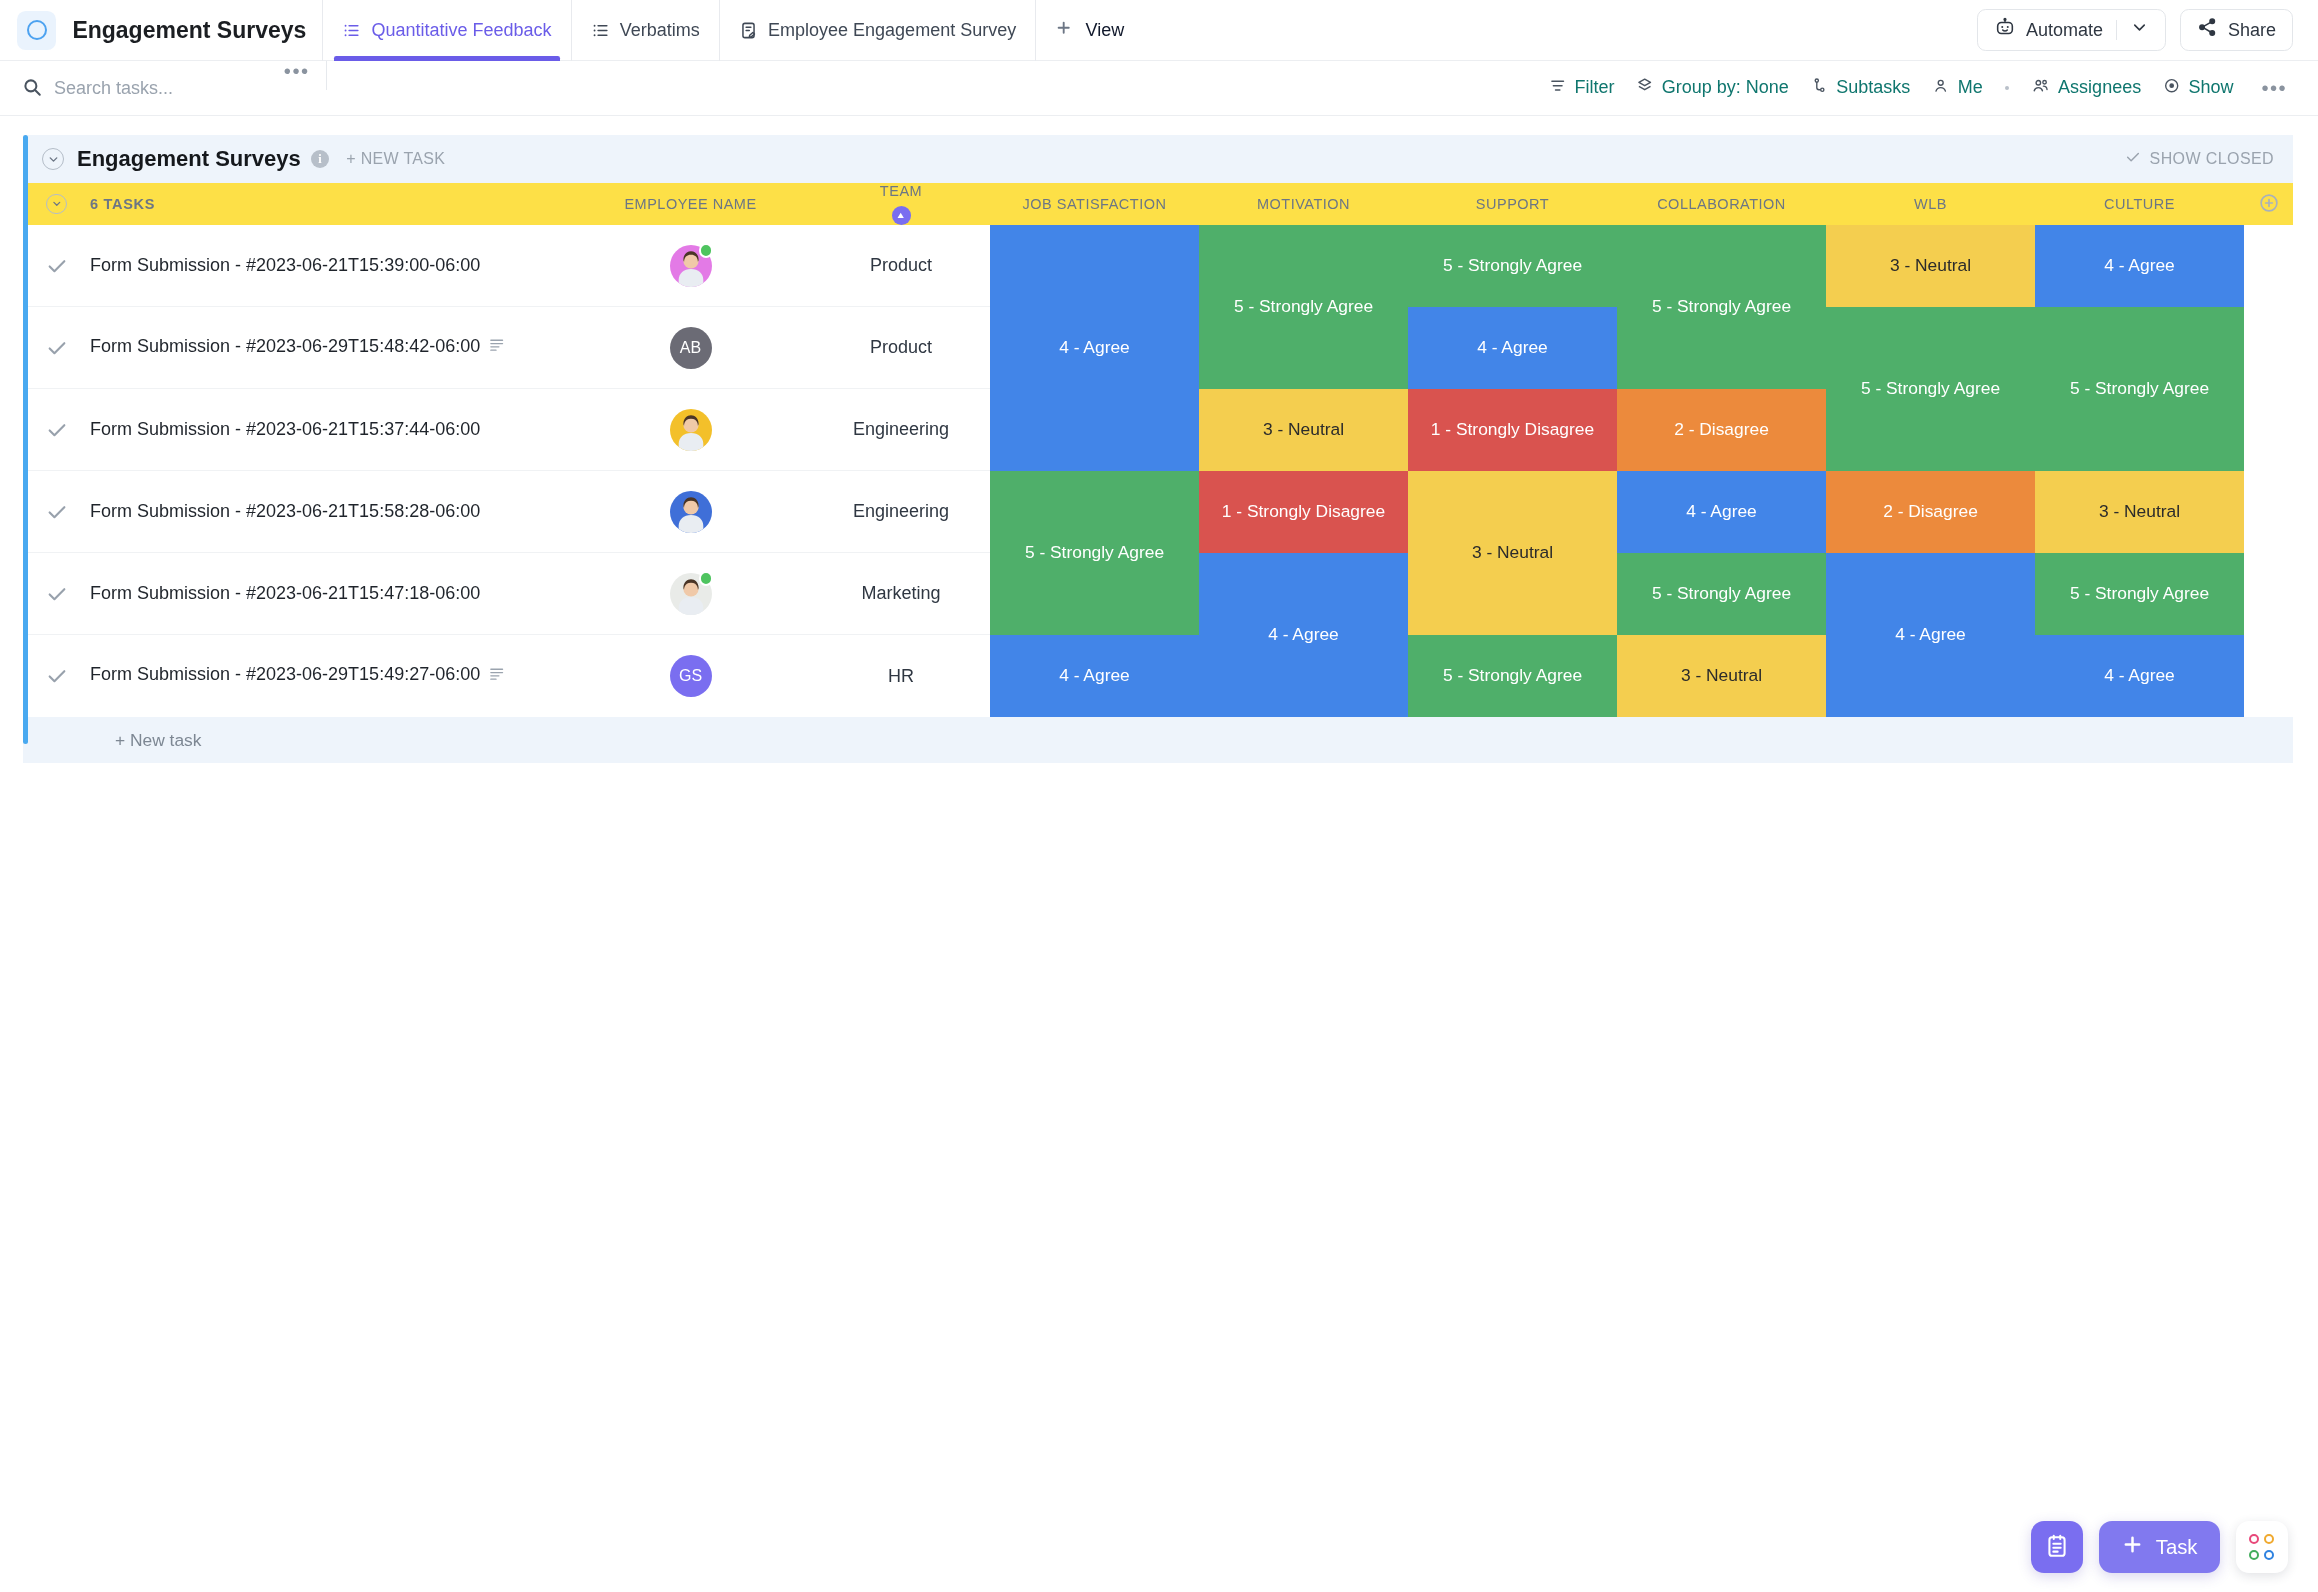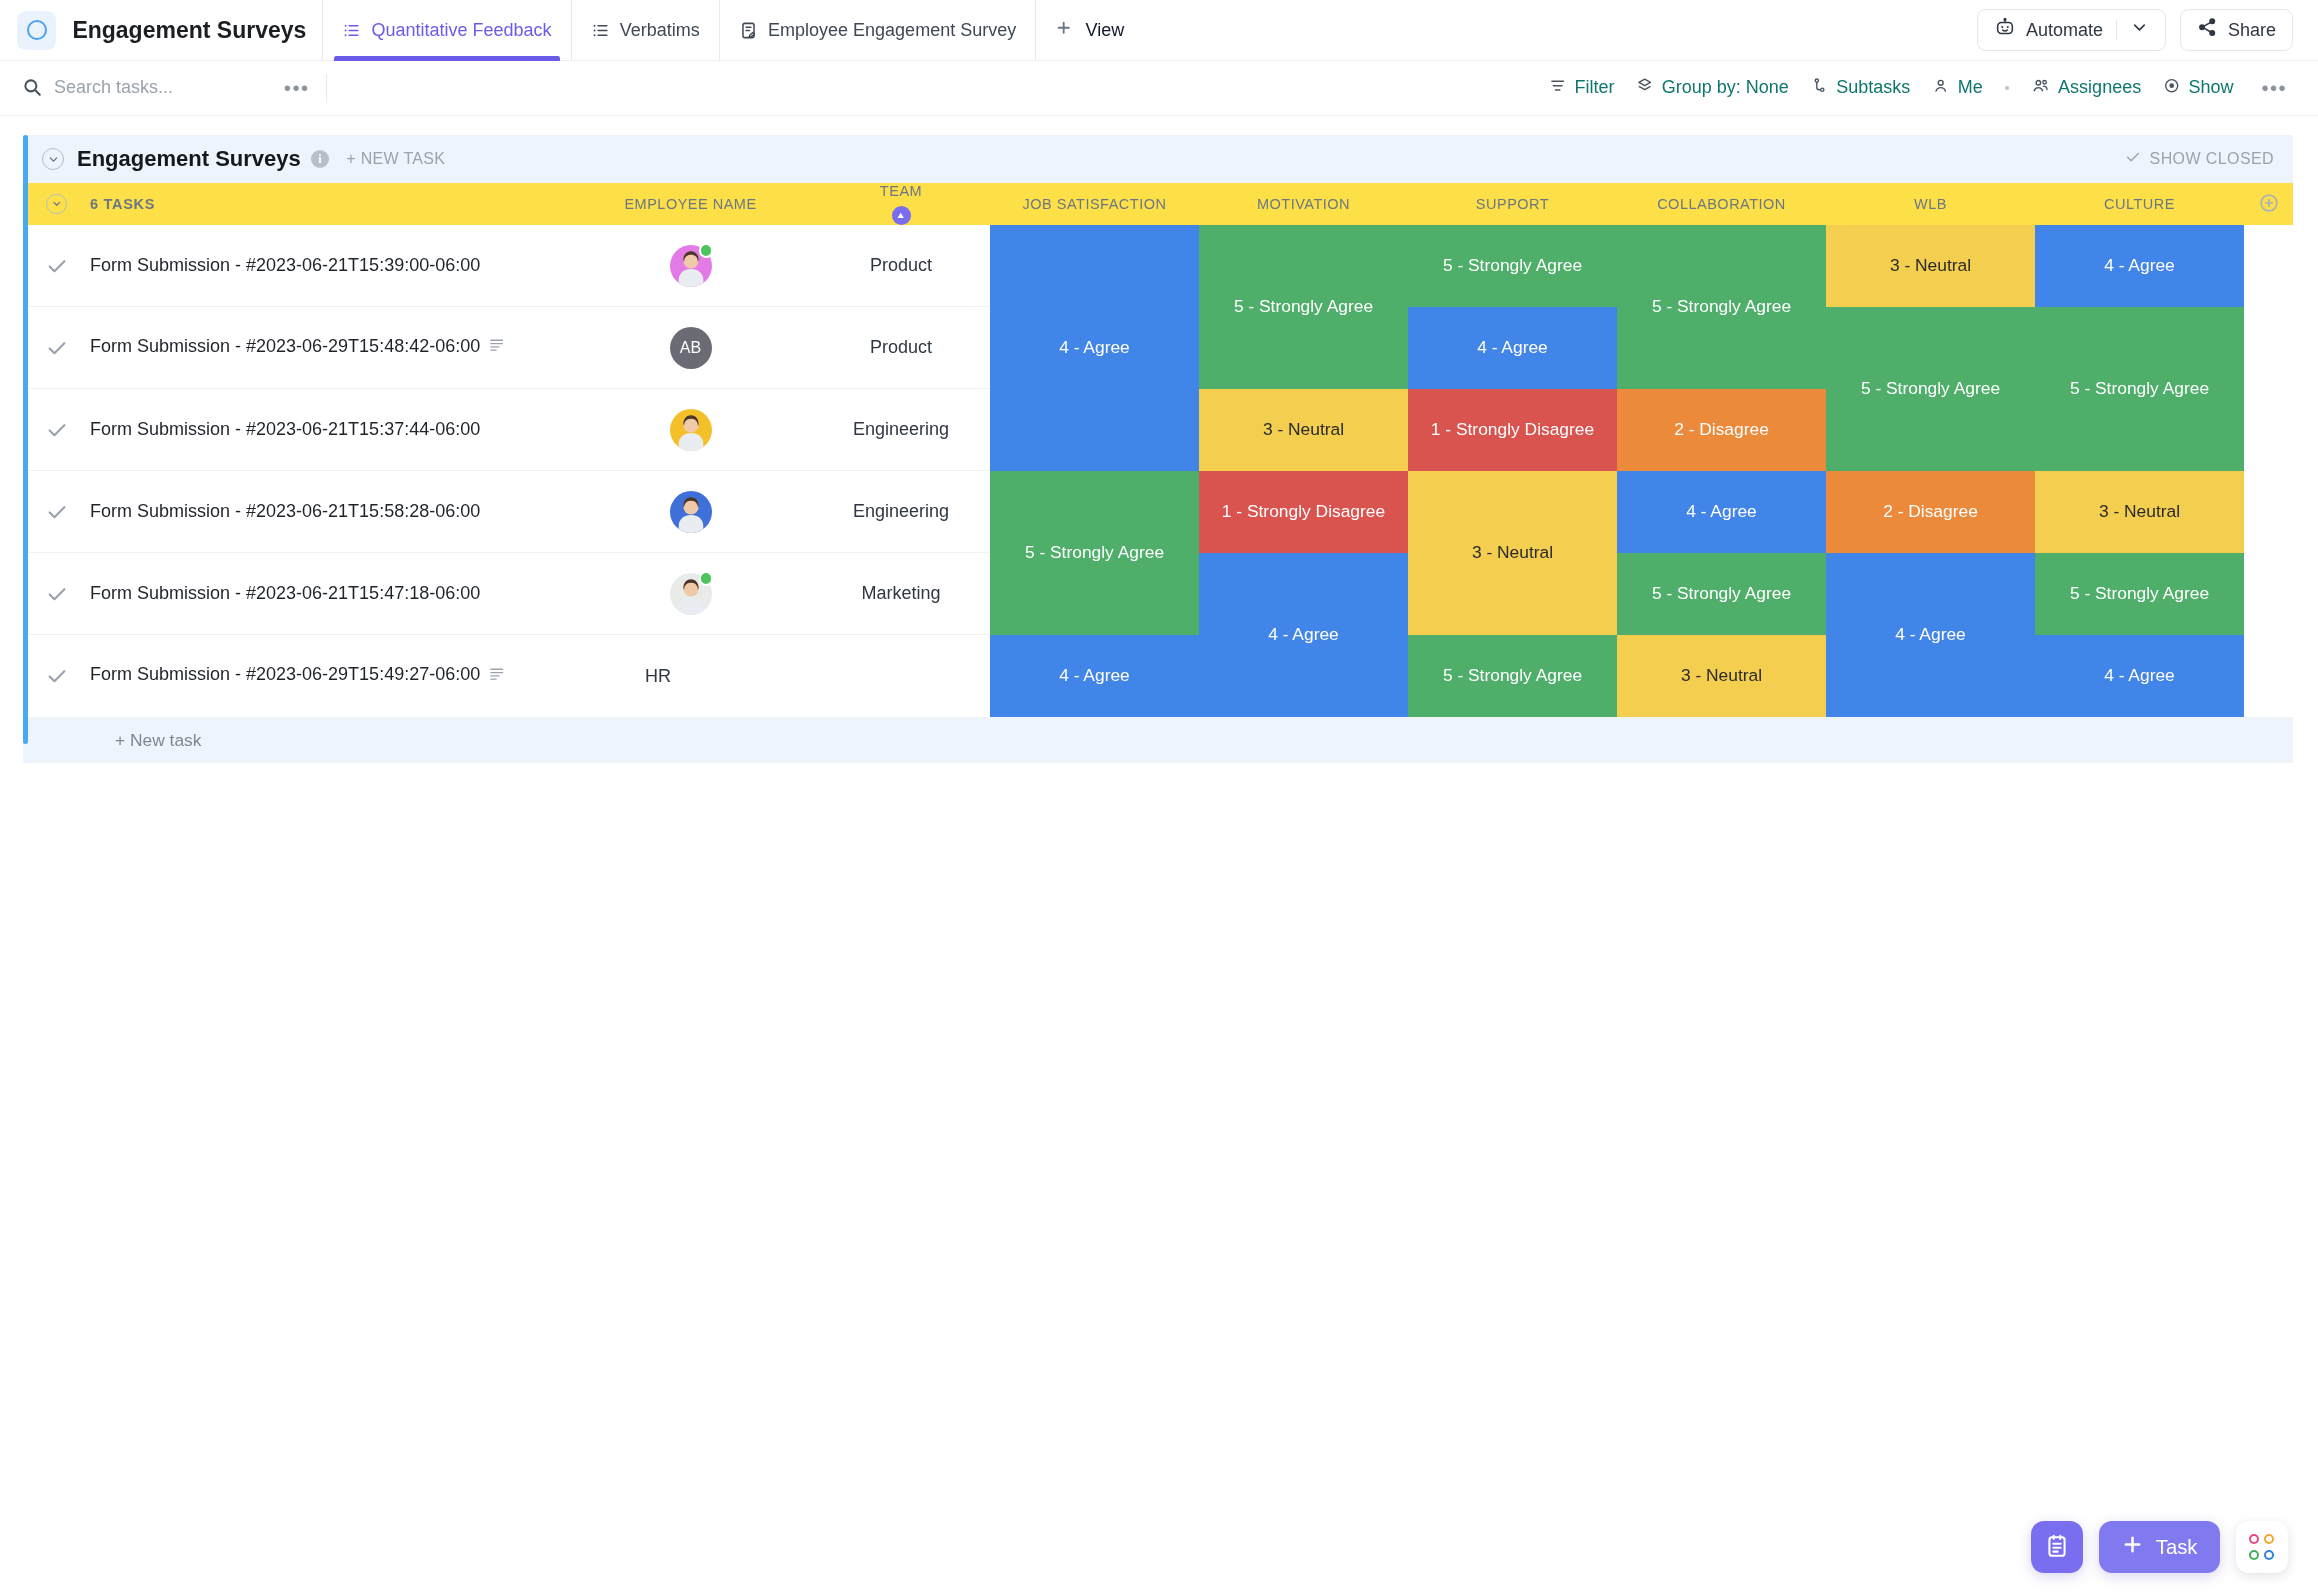--- a/index.html
+++ b/index.html
@@ -78,21 +78,20 @@
     white-space: nowrap;
   }
   .btn-split {
     width: 0.7px; height: 20.3px; background: #e3e6ea; margin: 0 2.9px;
   }
 
   
   .subbar {
     height: 55px;
     display: flex;
-    align-items: center;
     padding: 0 26px 0 22px;
     border-bottom: 0.7px solid #eceef1;
     background: #fff;
   }
   .search-wrap {
     display: flex; align-items: center; gap: 11.6px;
     width: 256px;
   }
   .search-input {
     border: none; outline: none;
@@ -656,20 +655,23 @@
             <div class="cell-check w-check">
               <svg width="22" height="22" viewBox="0 0 24 24" fill="none" stroke="currentColor" stroke-width="2.3" stroke-linecap="round" stroke-linejoin="round">
                 <path d="M4 12.5l5.2 5.2L20 6.8"></path>
               </svg>
             </div>
             <div class="cell-task w-task">
               <div class="task-text">Form Submission - #2023-06-29T15:49:27-06:00<span class="desc-icon"><svg width="17.4" height="17.4" viewBox="0 0 24 24" fill="none" stroke="#9aa3ae" stroke-width="2" stroke-linecap="round">
                     <path d="M4 6h16M4 10.5h16M4 15h11M4 19.5h7"></path>
                   </svg></span></div>
             </div>
+            <div class="cell-emp w-emp">
+              <div class="avatar" style="background: rgb(122, 110, 240);">GS</div>
+            </div>
             <div class="cell-team w-team">HR</div>
           </div>
         </div>
       <div class="rate-grid" id="rate-grid">
           <div class="rate-col">
             <div class="rate-cell" style="height: 246px; background: rgb(66, 133, 232);">4 - Agree</div>
             <div class="rate-cell" style="height: 164px; background: rgb(79, 175, 106);">5 - Strongly Agree</div>
             <div class="rate-cell" style="height: 82px; background: rgb(66, 133, 232);">4 - Agree</div>
           </div>
           <div class="rate-col">

